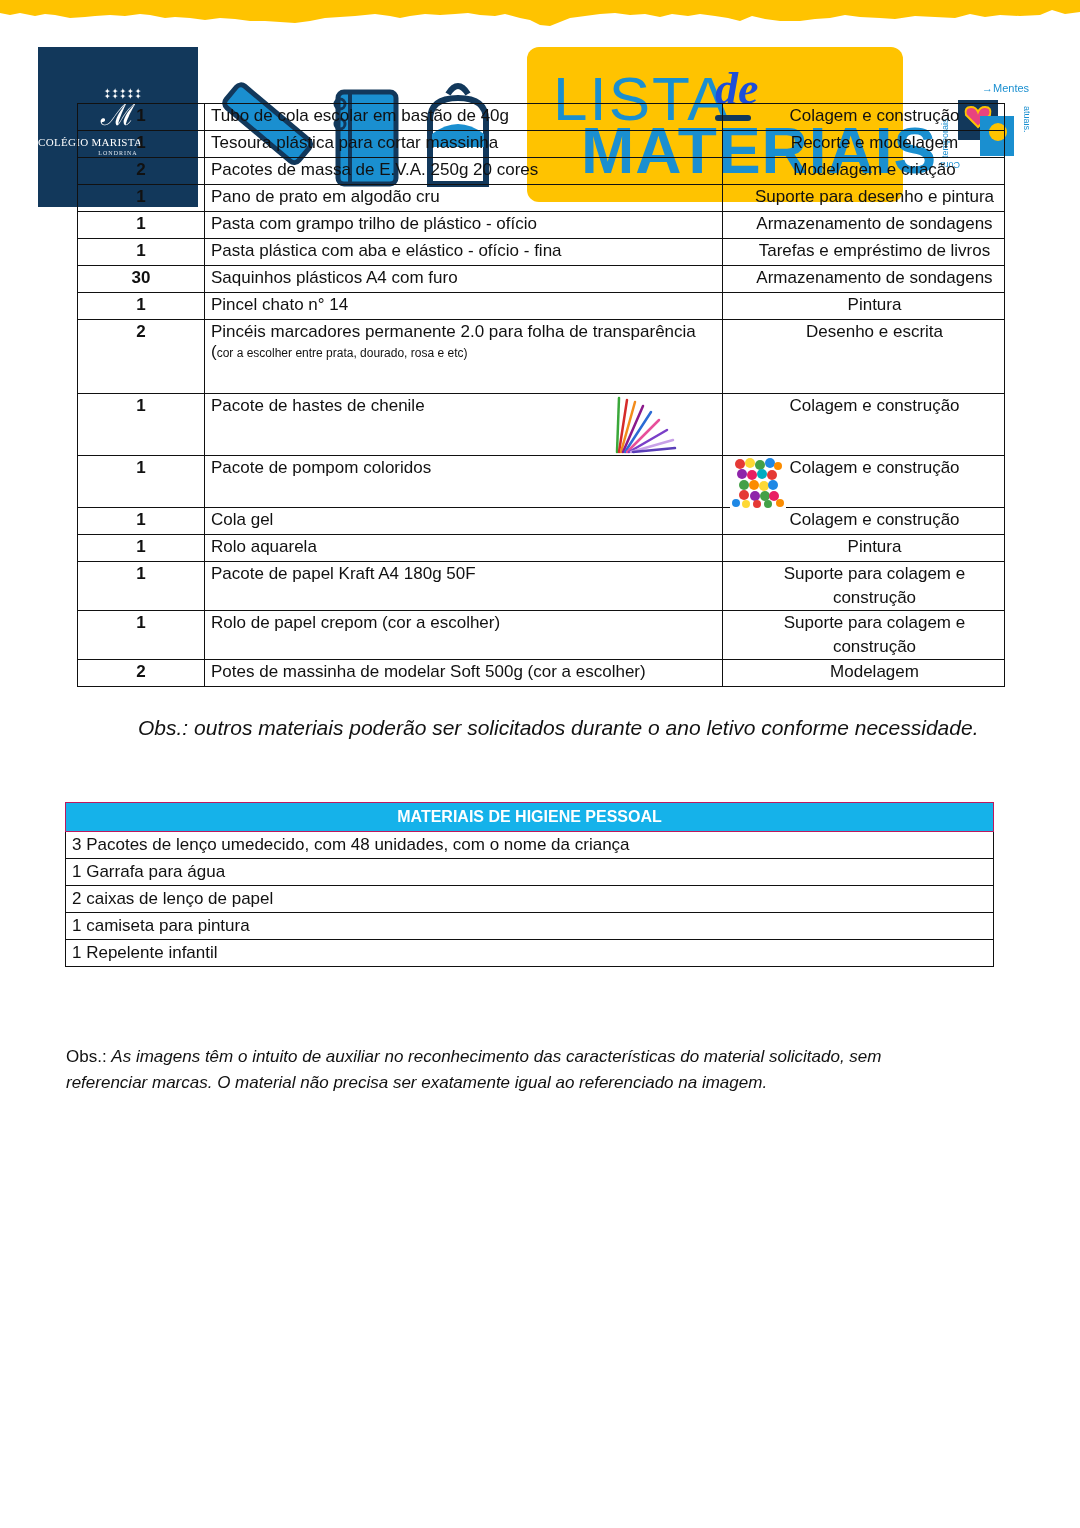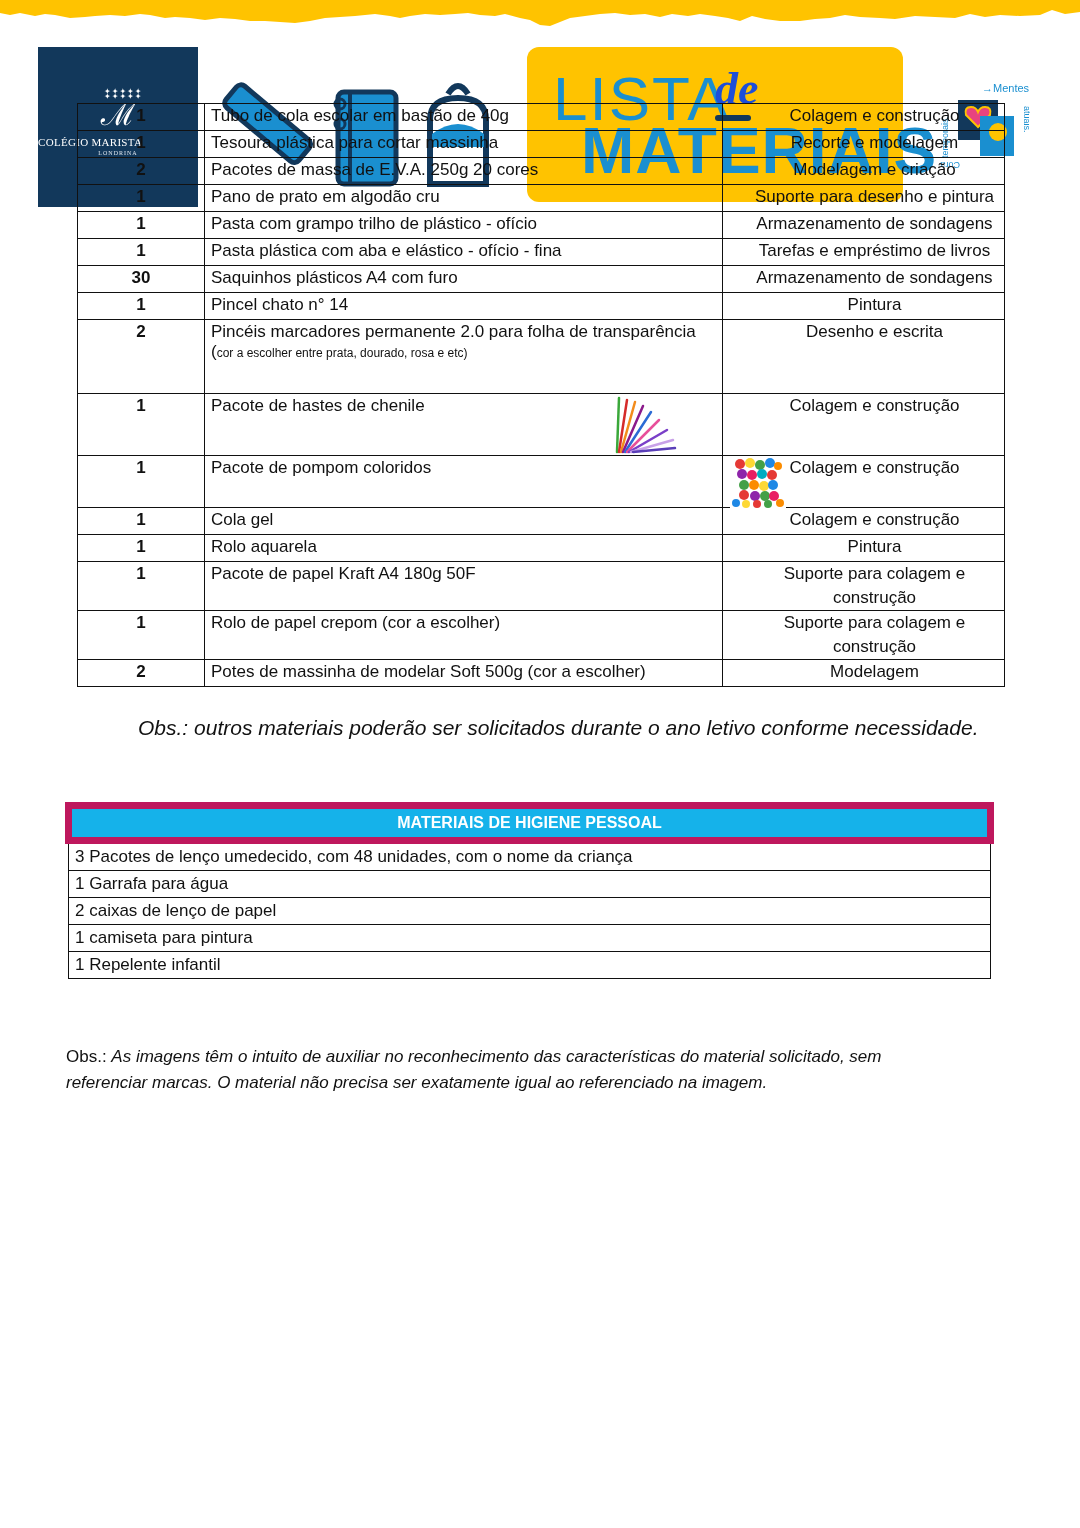--- a/index.html
+++ b/index.html
@@ -23,21 +23,21 @@
   .tbl td.q { width:114px; text-align:center; font-weight:bold; }
   .tbl td.d { width:505px; position:relative; }
   .tbl td.u { text-align:center;padding-left:28px; }
   .tbl .small { font-size:12px; line-height:16px; }
   .tbl .small .paren { font-size:17px; }
   .chenile { position:absolute; left:410px; top:2px; width:62px; height:58px; }
   .pompom { position:absolute; left:525px; top:0px; width:56px; height:52px; }
   .obs1 { position:absolute; left:138px; top:716px; font-style:italic; font-size:21px; }
   .hig { position:absolute; left:65px; top:802px; width:929px; border-collapse:collapse; font-size:17px; }
   .hig td { border:1px solid #111; padding:0 6px; height:26px; line-height:26px; }
-  .hig th { background:#15b2ea; color:#fff; font-weight:bold; font-size:16px; height:26px; border:7px solid #be185d; }
+  .hig th { background:#15b2ea; color:#fff; font-weight:bold; font-size:16px; height:26px; border:1px solid #be185d; }
   .obs2 { position:absolute; left:66px; top:1044px; width:900px; font-size:17px; line-height:26px; }
   .obs2 i { font-style:italic; }
 </style>
 </head>
 <body>
 
 <svg class="torn" viewBox="0 0 1080 30" preserveAspectRatio="none">
   <path d="M0,0 H1080 V12 L1065,14 L1052,10 L1040,15 L1020,16 L1000,15 L985,17 L970,14 L955,18 L935,17 L915,16 L895,19 L880,18 L860,17 L845,15 L830,18 L815,19 L800,21 L780,21 L765,19 L752,16 L740,21 L728,18 L715,16 L700,14 L688,16 L672,14 L660,17 L645,14 L630,15 L615,13 L600,14 L585,16 L570,18 L560,22 L550,26 L540,25 L530,20 L520,18 L505,14 L495,16 L480,15 L468,13 L455,14 L440,15 L425,14 L410,16 L400,18 L390,16 L375,14 L355,16 L340,17 L325,18 L310,21 L295,23 L280,22 L265,21 L250,21 L235,19 L220,18 L205,20 L190,18 L175,17 L165,18 L150,15 L140,14 L125,16 L110,15 L95,16 L85,17 L70,18 L55,15 L45,14 L35,16 L20,13 L10,15 L0,13 Z" fill="#ffc300"></path>
 </svg>
 

